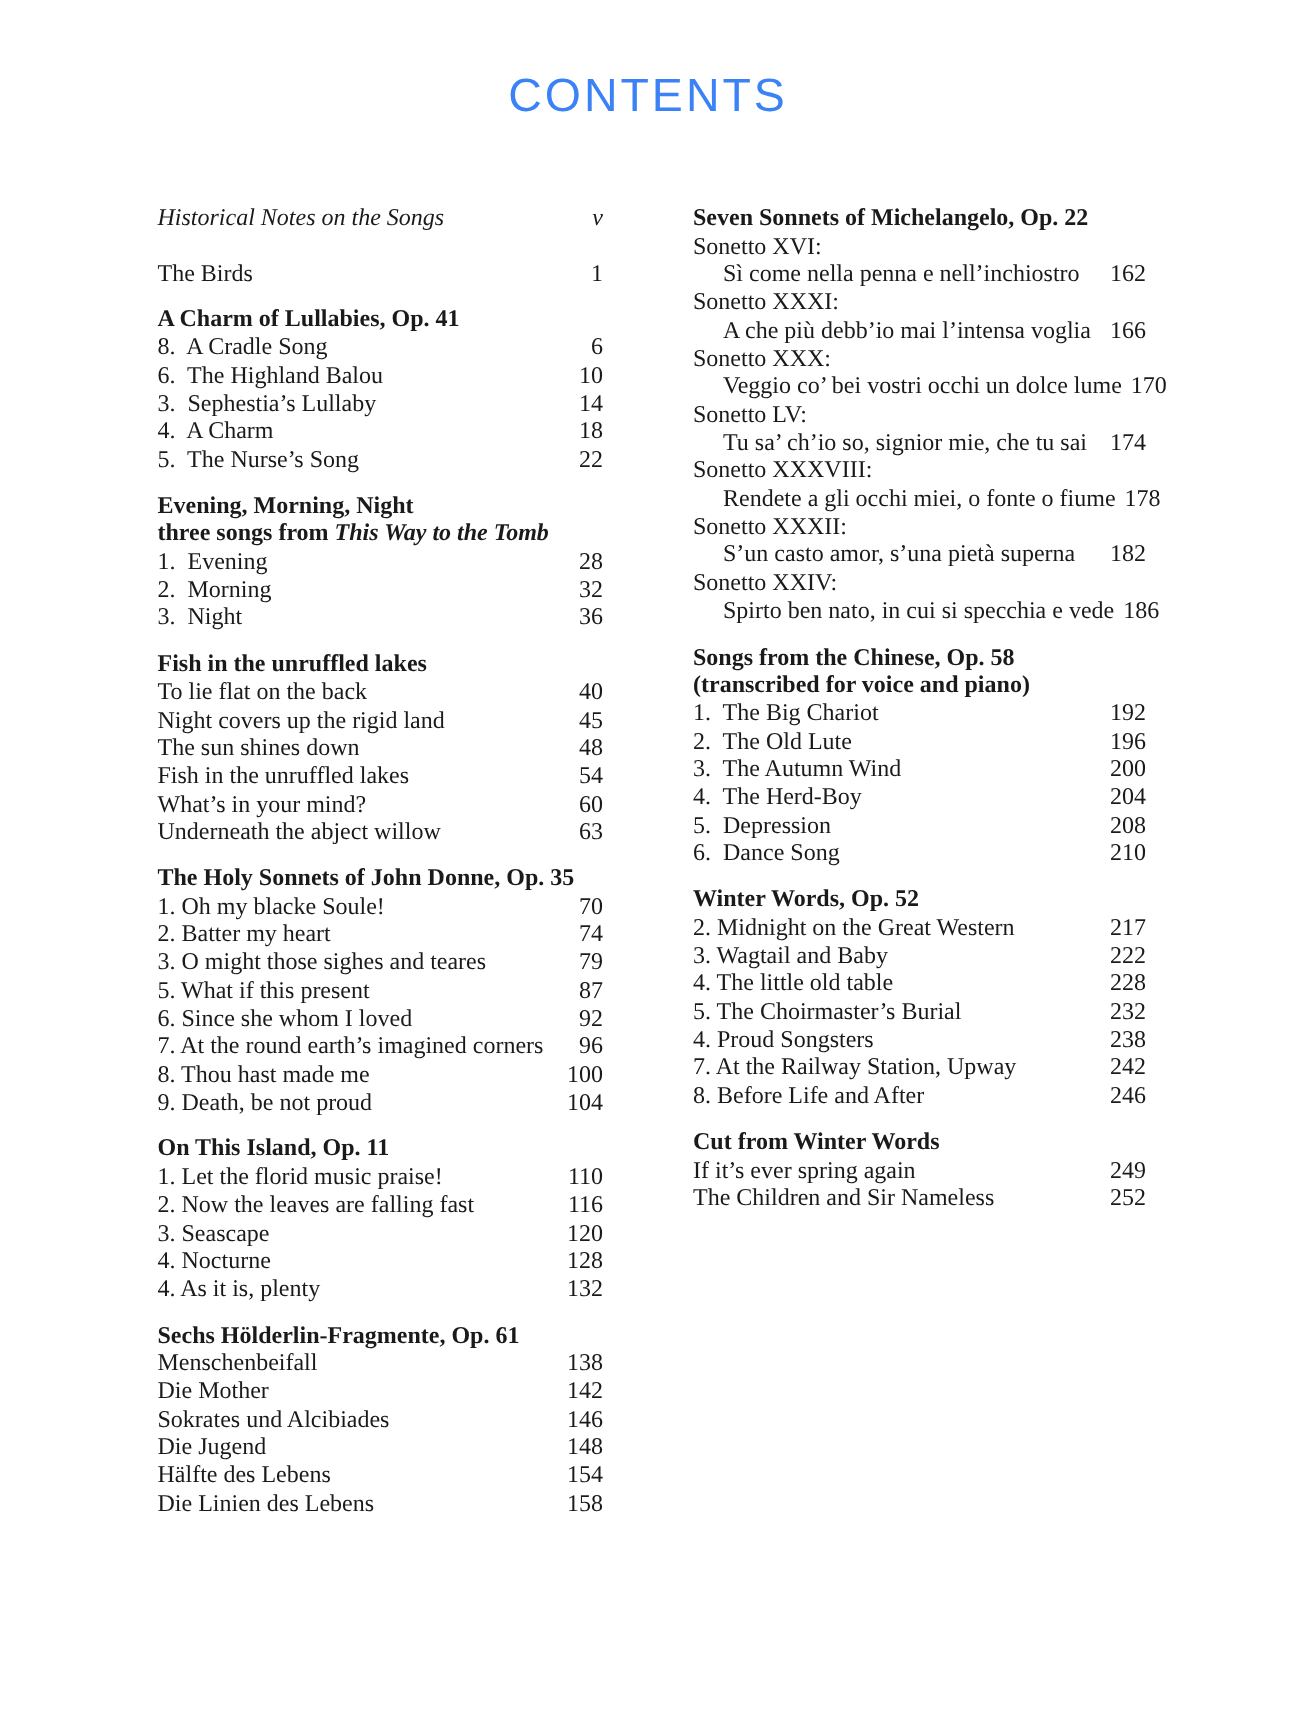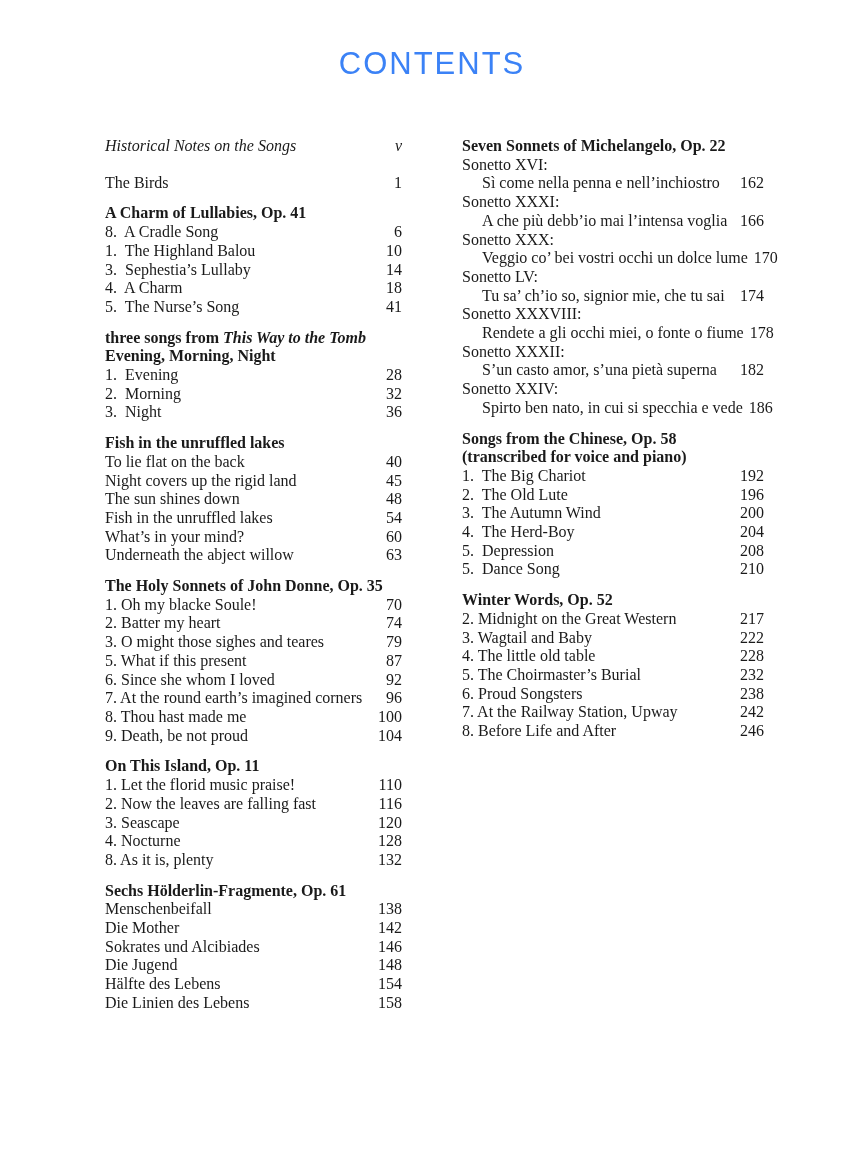--- a/index.html
+++ b/index.html
@@ -90,39 +90,39 @@
           <span class="pg">1</span>
         </div>
       </div>
       <div class="toc-section">
         <div class="hline"><span class="st-bold">A Charm of Lullabies, Op. 41</span></div>
         <div class="row">
           <span class="lbl">8.  A Cradle Song</span>
           <span class="pg">6</span>
         </div>
         <div class="row">
-          <span class="lbl">1.  The Highland Balou</span>
+          <span class="lbl">6.  The Highland Balou</span>
           <span class="pg">10</span>
         </div>
         <div class="row">
           <span class="lbl">3.  Sephestia’s Lullaby</span>
           <span class="pg">14</span>
         </div>
         <div class="row">
           <span class="lbl">4.  A Charm</span>
           <span class="pg">18</span>
         </div>
         <div class="row">
           <span class="lbl">5.  The Nurse’s Song</span>
-          <span class="pg">41</span>
-        </div>
-      </div>
-      <div class="toc-section">
+          <span class="pg">22</span>
+        </div>
+      </div>
+      <div class="toc-section">
+        <div class="hline"><span class="st-bold">Evening, Morning, Night</span></div>
         <div class="hline"><span class="st-bold">three songs from </span><span class="st-bold-italic">This Way to the Tomb</span></div>
-        <div class="hline"><span class="st-bold">Evening, Morning, Night</span></div>
         <div class="row">
           <span class="lbl">1.  Evening</span>
           <span class="pg">28</span>
         </div>
         <div class="row">
           <span class="lbl">2.  Morning</span>
           <span class="pg">32</span>
         </div>
         <div class="row">
           <span class="lbl">3.  Night</span>
@@ -203,21 +203,21 @@
         </div>
         <div class="row">
           <span class="lbl">3. Seascape</span>
           <span class="pg">120</span>
         </div>
         <div class="row">
           <span class="lbl">4. Nocturne</span>
           <span class="pg">128</span>
         </div>
         <div class="row">
-          <span class="lbl">8. As it is, plenty</span>
+          <span class="lbl">4. As it is, plenty</span>
           <span class="pg">132</span>
         </div>
       </div>
       <div class="toc-section">
         <div class="hline"><span class="st-bold">Sechs Hölderlin-Fragmente, Op. 61</span></div>
         <div class="row">
           <span class="lbl">Menschenbeifall</span>
           <span class="pg">138</span>
         </div>
         <div class="row">
@@ -313,21 +313,21 @@
         </div>
         <div class="row">
           <span class="lbl">4.  The Herd-Boy</span>
           <span class="pg">204</span>
         </div>
         <div class="row">
           <span class="lbl">5.  Depression</span>
           <span class="pg">208</span>
         </div>
         <div class="row">
-          <span class="lbl">5.  Dance Song</span>
+          <span class="lbl">6.  Dance Song</span>
           <span class="pg">210</span>
         </div>
       </div>
       <div class="toc-section">
         <div class="hline"><span class="st-bold">Winter Words, Op. 52</span></div>
         <div class="row">
           <span class="lbl">2. Midnight on the Great Western</span>
           <span class="pg">217</span>
         </div>
         <div class="row">
@@ -336,26 +336,37 @@
         </div>
         <div class="row">
           <span class="lbl">4. The little old table</span>
           <span class="pg">228</span>
         </div>
         <div class="row">
           <span class="lbl">5. The Choirmaster’s Burial</span>
           <span class="pg">232</span>
         </div>
         <div class="row">
-          <span class="lbl">6. Proud Songsters</span>
+          <span class="lbl">4. Proud Songsters</span>
           <span class="pg">238</span>
         </div>
         <div class="row">
           <span class="lbl">7. At the Railway Station, Upway</span>
           <span class="pg">242</span>
         </div>
         <div class="row">
           <span class="lbl">8. Before Life and After</span>
           <span class="pg">246</span>
         </div>
       </div>
+      <div class="toc-section">
+        <div class="hline"><span class="st-bold">Cut from Winter Words</span></div>
+        <div class="row">
+          <span class="lbl">If it’s ever spring again</span>
+          <span class="pg">249</span>
+        </div>
+        <div class="row">
+          <span class="lbl">The Children and Sir Nameless</span>
+          <span class="pg">252</span>
+        </div>
+      </div>
     </div>
 </div>
 
 </body></html>

